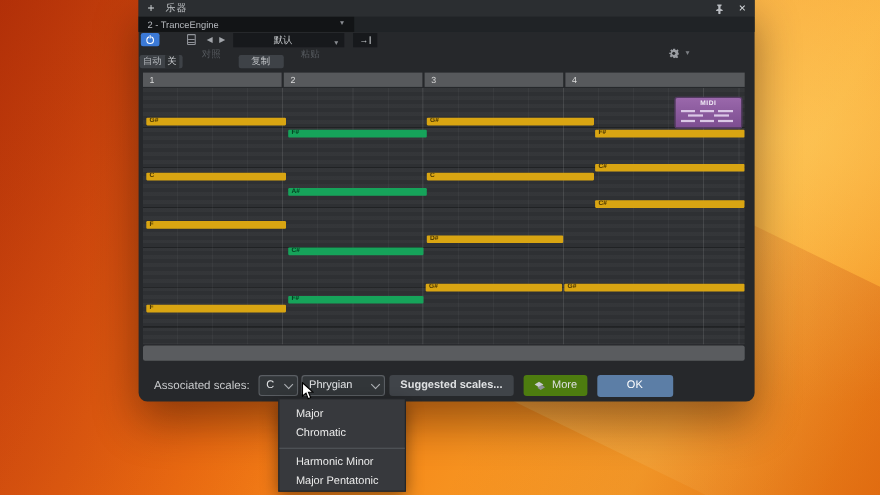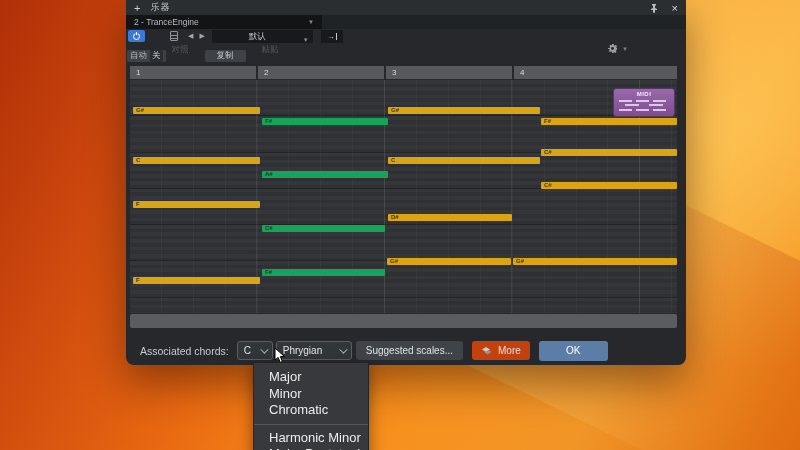--- a/index.html
+++ b/index.html
@@ -53,21 +53,21 @@
   .dd-default .chev { font-size:6px; color:#8a8d92; margin-right:4px; }
   .btn-insert { width:22px; height:13px; background:#17191c; margin-left:8px;
     display:flex; align-items:center; justify-content:center; font-size:8px; color:#c5c8cb; }
   .btn-insert .bar { display:inline-block; width:1px; height:7px; background:#c5c8cb; margin-left:1px; }
 
   .tbrow2 { height:13px; display:flex; align-items:center; font-size:8.5px; padding-left:1px; position:relative; }
   .chip { background:#3e4247; border-radius:2px; display:flex; align-items:center; padding:0 3px; height:12px;margin-top:12px; }
   .chip .k { color:#b4b8bc; }
   .chip .v { background:#2b2e31; color:#d2d5d8; padding:0 2px; margin-left:3px; border-radius:1px; }
   .t-dim { color:#565a5f; }
-  .t-compare { margin-left:6px; }
+  .t-compare { margin-left:18px; }
   .chip-copy { margin-left:16px; padding:0 12px; color:#c7cacd; }
   .t-paste { margin-left:16px; }
   .gear-wrap { position:absolute; right:58px; top:1px; display:flex; align-items:center; gap:5px; }
   .gear-wrap .chev { font-size:6px; color:#7d8085; }
 
   
   .grid { position:absolute; left:4px; top:66px; width:547px; }
   .grid-header { display:flex; height:13px; gap:2px; }
   .gh-cell { background:#57595c; color:#dcdcdc; font-size:8px; line-height:13px; padding-left:6px; width:126px; }
   .gh-cell:last-child { flex:1; }
@@ -100,30 +100,30 @@
   .bb-label { font-size:10.5px; color:#c8cacc; margin-right:8px; }
   .dd { height:19px; background:#323639; border:1px solid #5a5e63; border-radius:3px;
     display:flex; align-items:center; justify-content:space-between; padding:0 6px;
     font-size:10px; color:#e2e4e6; }
   .dd .chev { width:6px; height:6px; border-right:1.4px solid #aeb1b5; border-bottom:1.4px solid #aeb1b5;
     transform:rotate(45deg) translateY(-2px); margin-left:6px; }
   .dd-root { width:36px; }
   .dd-scale { width:76px; margin-left:3px; }
   .btn { height:19px; border-radius:3px; display:flex; align-items:center; justify-content:center;
     font-size:10px; color:#dfe1e3; background:#404449; padding:0 10px; border:none; }
-  .btn-suggested { margin-left:4px; }
-  .btn-more { margin-left:9px; background:#c2410c; gap:6px; padding:0 9px; }
+  .btn-suggested { margin-left:4px;font-weight:bold; }
+  .btn-more { margin-left:9px; background:#4d7c0f; gap:6px; padding:0 9px; }
   .btn-load { margin-left:13px; background:#8a5f5e; color:#f2e6e4; padding:0 12px; height:20px; }
   .btn-ok { margin-left:9px; background:#5c7ea6; color:#ffffff; width:69px; height:20px; }
 
   
   .menu { position:absolute; left:253px; top:362px; width:116px; z-index:50;
     background:#37393d; border:1px solid #222427; box-shadow:0 5px 14px rgba(0,0,0,.45);
     padding-top:6px; }
-  .menu-item { height:16.5px; line-height:16.5px; padding-left:15px; font-size:13px; color:#ececec; white-space:nowrap; }
+  .menu-item { height:16.5px; line-height:16.5px; padding-left:15px; font-size:10px; color:#ececec; white-space:nowrap; }
   .menu-divider { height:1px; background:#54575b; margin:5px 0; }
 
   .cursor { position:absolute; left:274px; top:347px; z-index:99; pointer-events:none; }
 </style>
 </head>
 <body>
 
 <div class="screen">
   <div class="wp-streak s1"></div>
   <div class="wp-streak s2"></div>
@@ -213,21 +213,21 @@
           <div class="note-bar note-green" style="left: 132px; top: 145px; width: 123px; background: rgb(22, 163, 90);">C#</div>
           <div class="note-bar note-yellow" style="left: 257px; top: 178px; width: 124px; background: rgb(217, 165, 18);">G#</div>
           <div class="note-bar note-yellow" style="left: 383px; top: 178px; width: 164px; background: rgb(217, 165, 18);">G#</div>
           <div class="note-bar note-green" style="left: 132px; top: 189px; width: 123px; background: rgb(22, 163, 90);">F#</div>
           <div class="note-bar note-yellow" style="left: 3px; top: 197px; width: 127px; background: rgb(217, 165, 18);">F</div>
         </div>
       <div class="hscroll"></div>
     </div>
 
     <div class="bottombar">
-      <span class="bb-label">Associated chords:</span>
+      <span class="bb-label">Associated scales:</span>
       <div class="dd dd-root">
         <span>C</span>
         <span class="chev"></span>
       </div>
       <div class="dd dd-scale">
         <span>Phrygian</span>
         <span class="chev"></span>
       </div>
       <button class="btn btn-suggested">Suggested scales...</button>
       <button class="btn btn-more">
@@ -236,21 +236,20 @@
             <path d="M3.5 6.5 7.5 4l3 2-4 2.5z" fill="#8f9298"></path>
           </svg>
         <span>More</span>
       </button>
       <button class="btn btn-ok">OK</button>
     </div>
   </div>
 
   <div class="menu" id="scale-menu">
       <div class="menu-item">Major</div>
-      <div class="menu-item">Minor</div>
       <div class="menu-item">Chromatic</div>
       <div class="menu-divider"></div>
       <div class="menu-item">Harmonic Minor</div>
       <div class="menu-item">Major Pentatonic</div>
     </div>
 
   <svg class="cursor" width="12" height="17" viewBox="0 0 12 17">
     <path d="M1 1 L1 13 L4.2 10.4 L6.2 15.4 L8.4 14.4 L6.4 9.6 L10.4 9.4 Z" fill="#ffffff" stroke="#000000" stroke-width="1"></path>
   </svg>
 </div>

